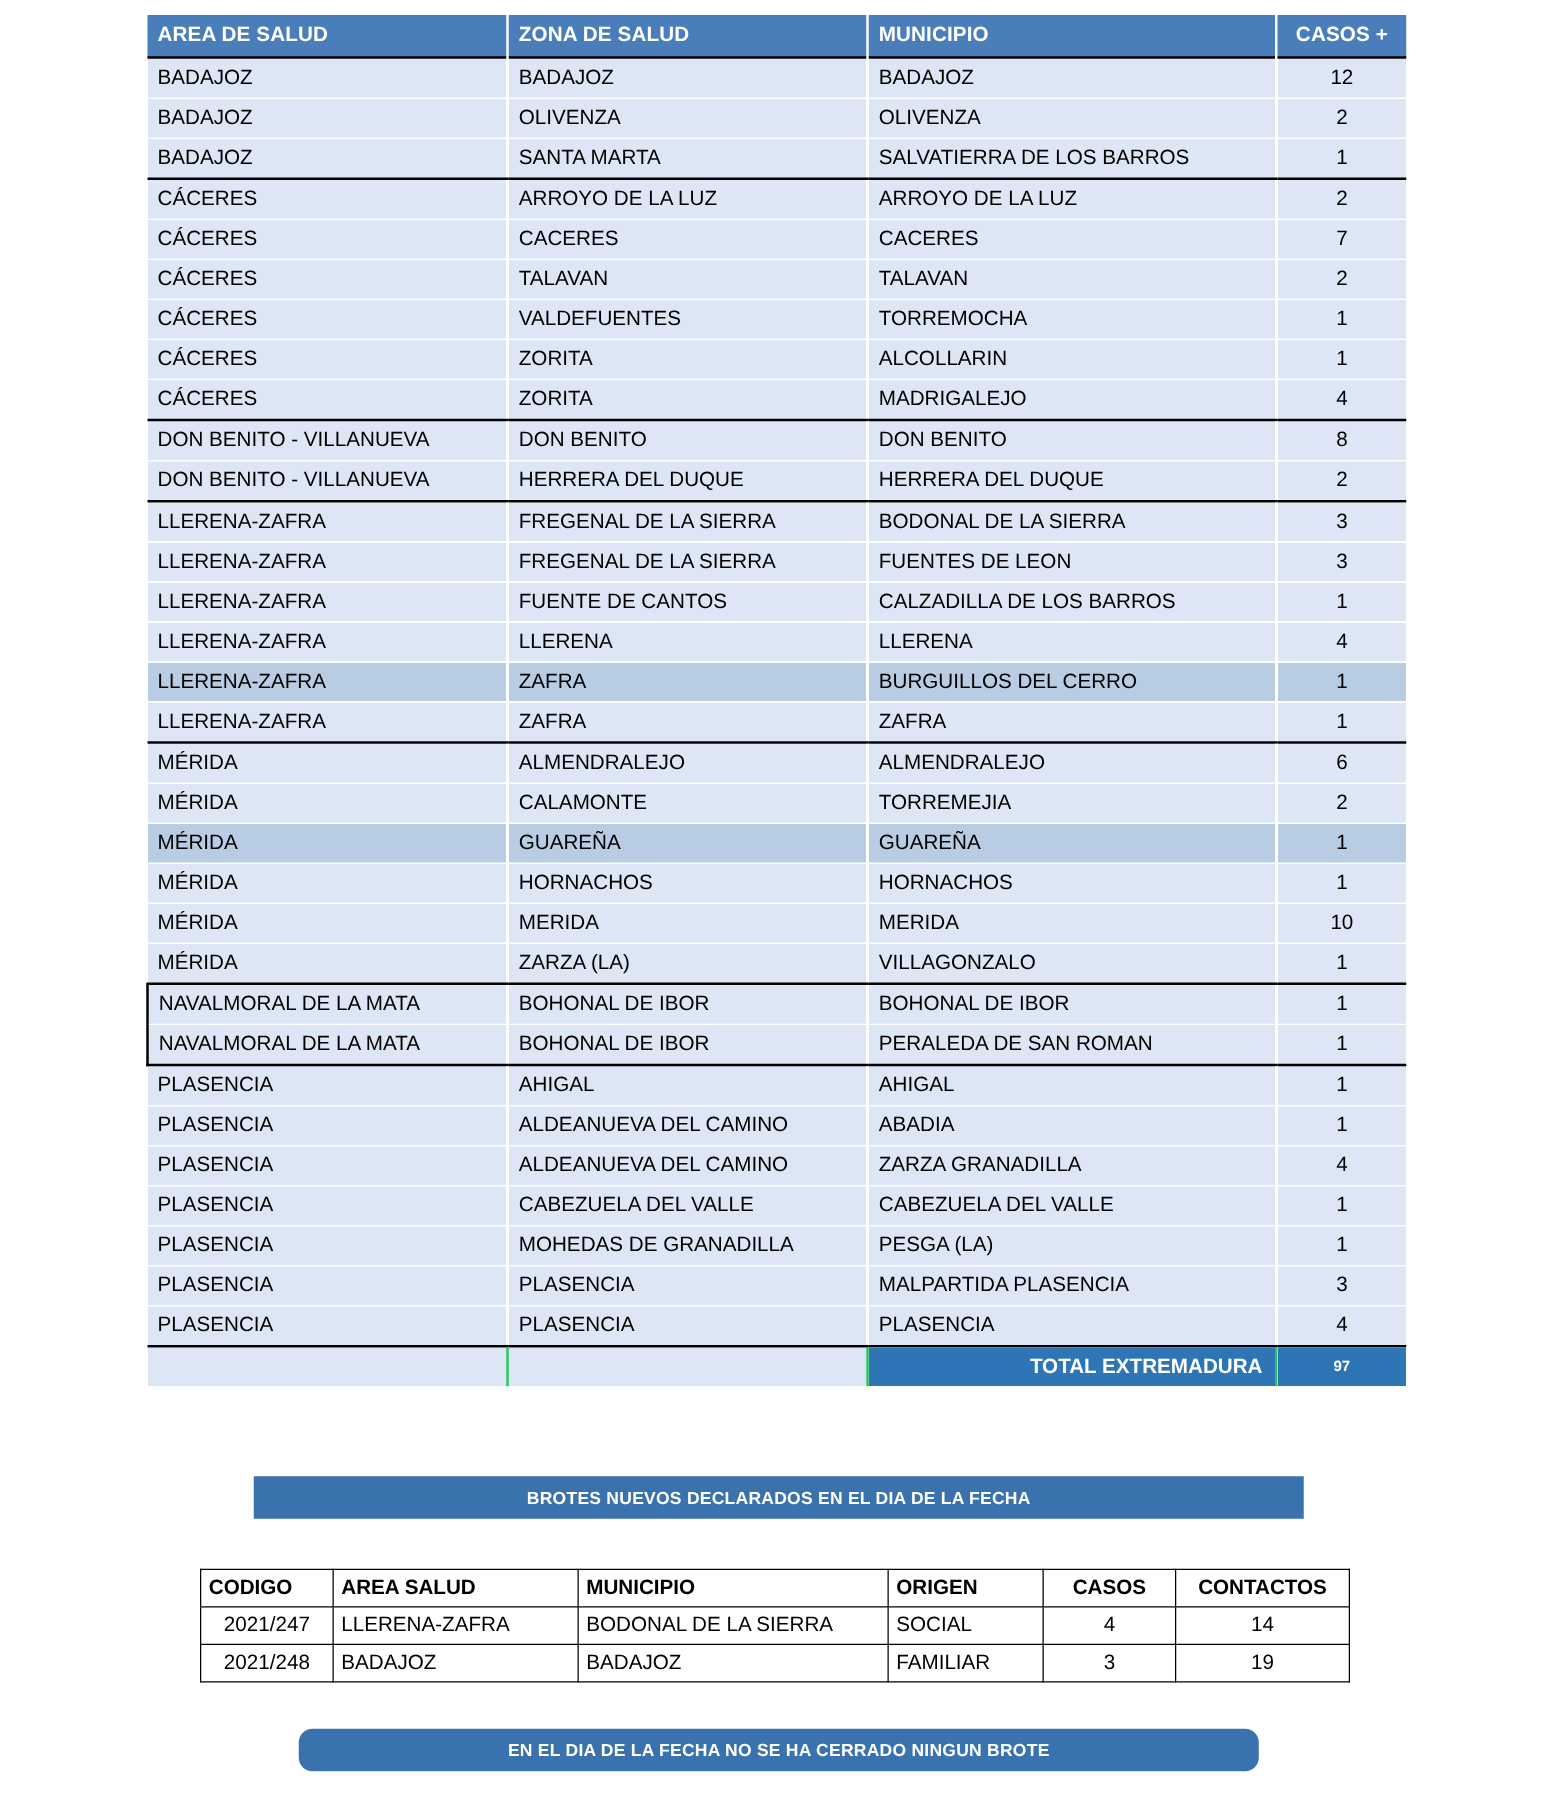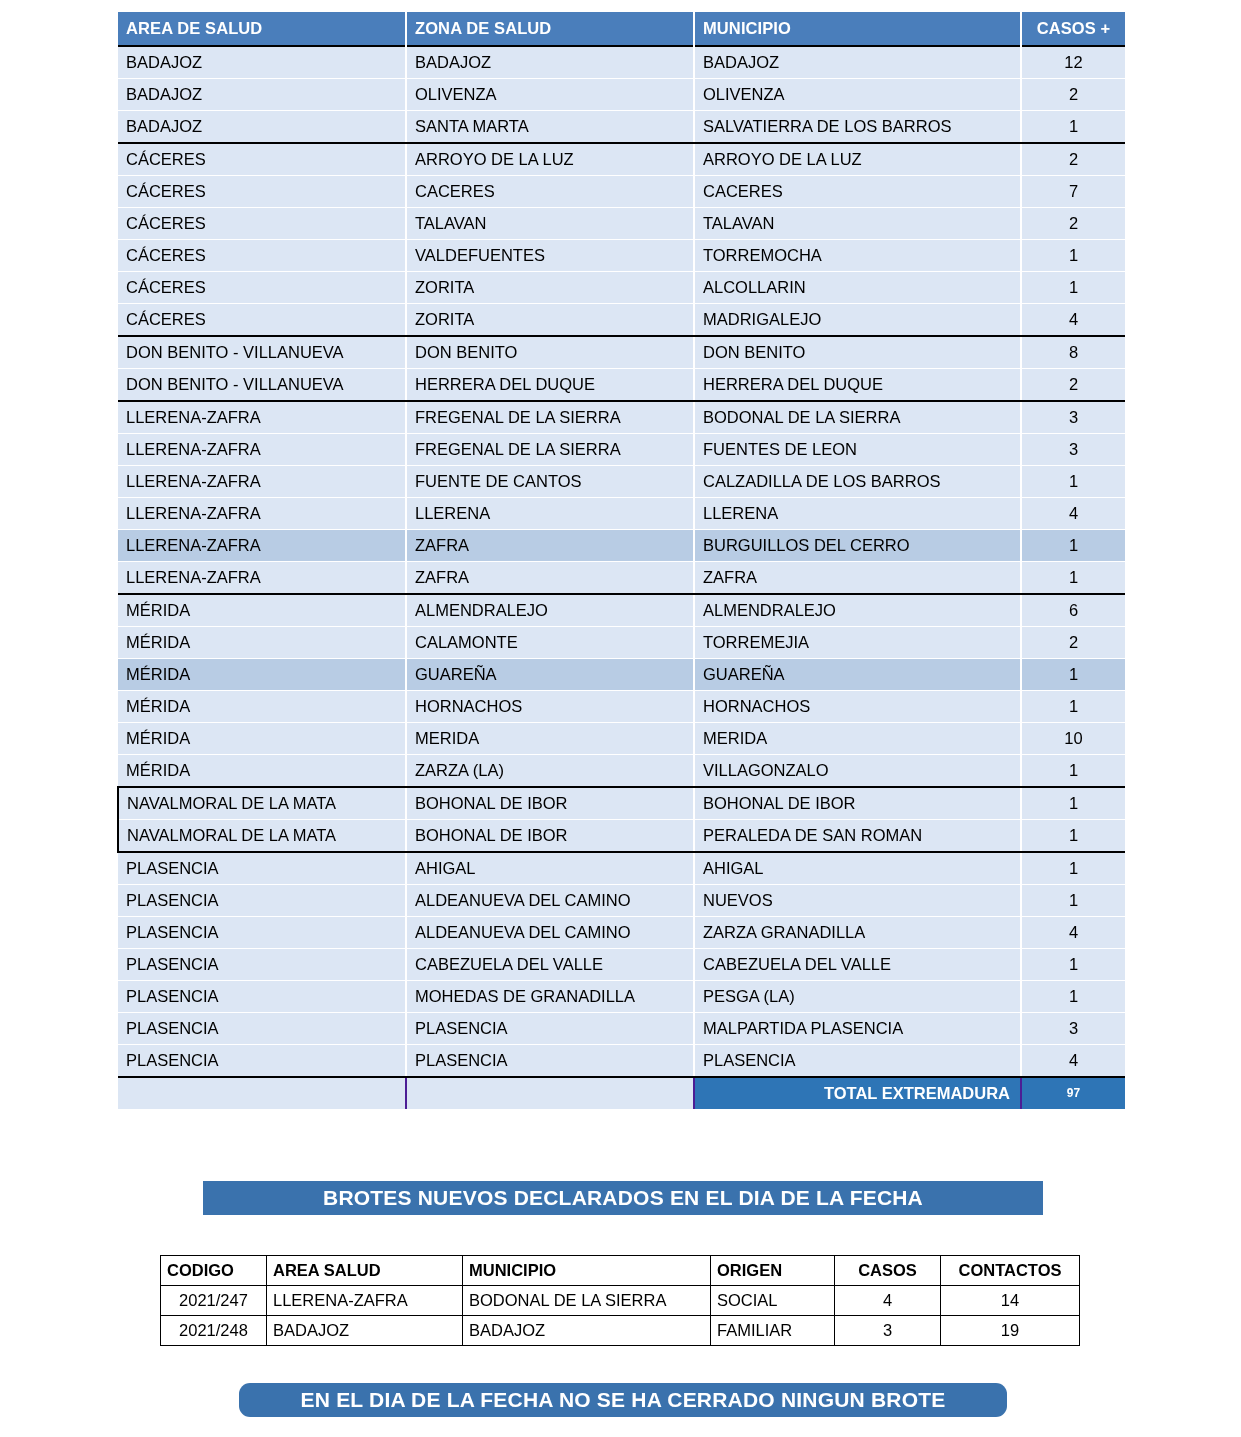--- a/index.html
+++ b/index.html
@@ -82,21 +82,21 @@
   table.main tr.boxed td:first-child {
     border-left: 2px solid #000000;
   }
   table.main tr.boxed td:nth-child(2) {
     border-left: 2px solid #000000;
   }
 
   
   tr.total td {
     background: #dce6f4;
-    border-right: 2px solid #4c1d95;
+    border-right: 2px solid #22c55e;
     border-bottom: none;
   }
   tr.total td.label {
     background: #2e75b6;
     color: #ffffff;
     font-weight: bold;
     font-size: 16.5px;
     text-align: right;
     padding-right: 10px;
   }
@@ -108,21 +108,21 @@
     text-align: center;
     border-right: none;
   }
 
   
   .banner {
     position: absolute;
     background: #3a72ad;
     color: #ffffff;
     font-weight: bold;
-    font-size: 21px;
+    font-size: 14px;
     text-align: center;
     line-height: 34px;
     height: 34px;
     letter-spacing: 0.2px;
   }
   #banner-brotes {
     left: 203px;
     top: 1181px;
     width: 840px;
   }
@@ -340,21 +340,21 @@
           </tr>
           <tr class="group-top">
             <td>PLASENCIA</td>
             <td>AHIGAL</td>
             <td>AHIGAL</td>
             <td class="num">1</td>
           </tr>
           <tr>
             <td>PLASENCIA</td>
             <td>ALDEANUEVA DEL CAMINO</td>
-            <td>NUEVOS</td>
+            <td>ABADIA</td>
             <td class="num">1</td>
           </tr>
           <tr>
             <td>PLASENCIA</td>
             <td>ALDEANUEVA DEL CAMINO</td>
             <td>ZARZA GRANADILLA</td>
             <td class="num">4</td>
           </tr>
           <tr>
             <td>PLASENCIA</td>

